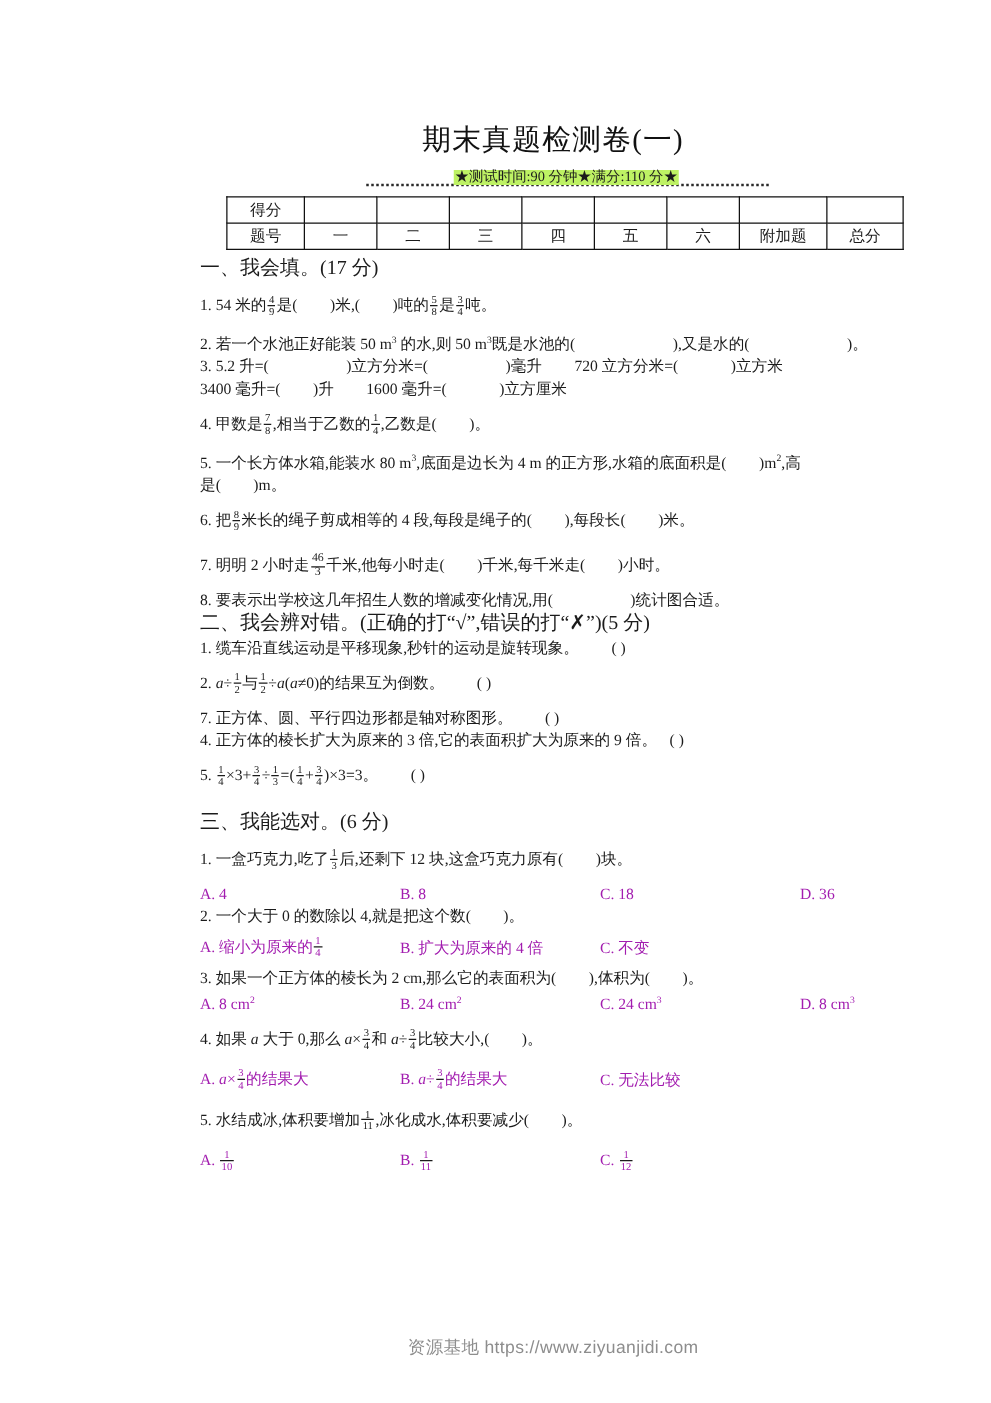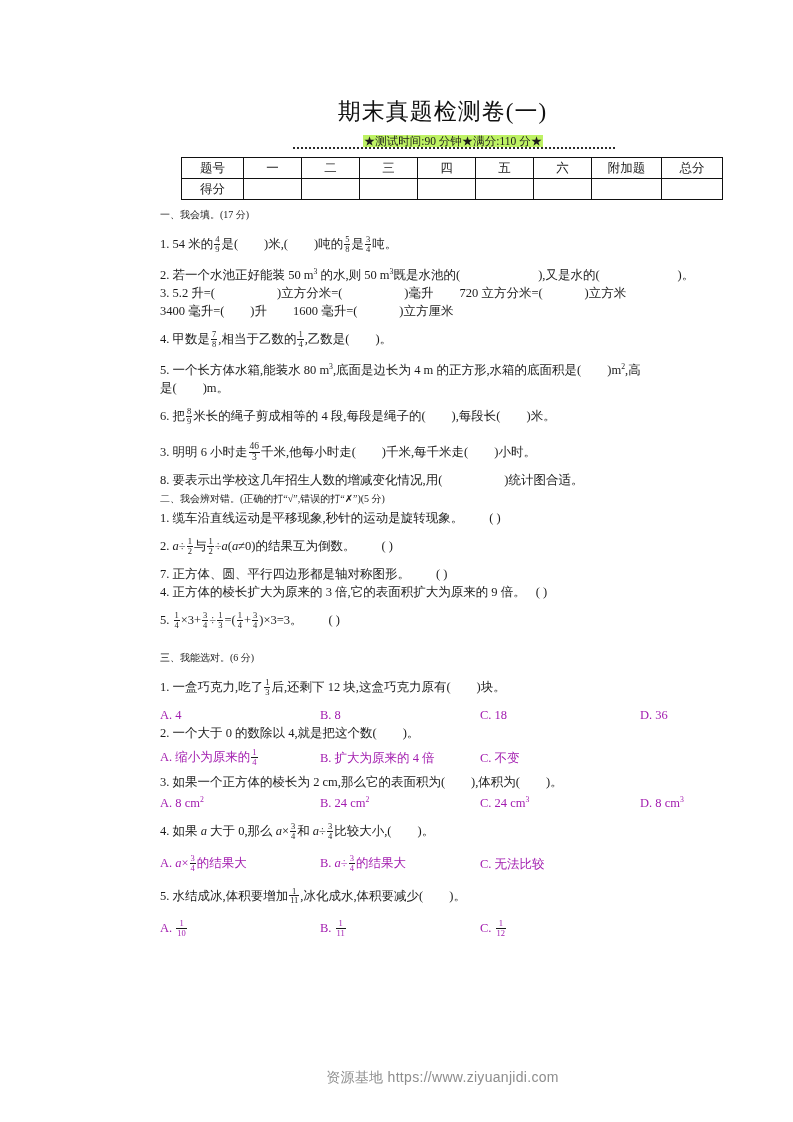--- a/index.html
+++ b/index.html
@@ -82,21 +82,21 @@
   .score-table col.c-total { width: 61px; }
 
   
   .content {
     position: absolute;
     left: 114px;
     top: 205px;
     width: 580px;
   }
   .sec-head {
-    font-size: 10px;
+    font-size: 16px;
     margin: 0 0 1px 0;
     line-height: 19px;
     color: #1b1b1b;
   }
   .q {
     font-size: 12.5px;
     line-height: 18px;
     color: #1b1b1b;
     margin: 0;
   }
@@ -170,42 +170,42 @@
         <col class="c-num">
         <col class="c-num">
         <col class="c-num">
         <col class="c-num">
         <col class="c-num">
         <col class="c-num">
         <col class="c-extra">
         <col class="c-total">
     </colgroup>
     <tbody>
+      <tr>
+        <td>得分</td>
+        <td></td>
+        <td></td>
+        <td></td>
+        <td></td>
+        <td></td>
+        <td></td>
+        <td></td>
+        <td></td>
+      </tr>
       <tr>
         <td>题号</td>
         <td>一</td>
         <td>二</td>
         <td>三</td>
         <td>四</td>
         <td>五</td>
         <td>六</td>
         <td>附加题</td>
         <td>总分</td>
       </tr>
-      <tr>
-        <td>得分</td>
-        <td></td>
-        <td></td>
-        <td></td>
-        <td></td>
-        <td></td>
-        <td></td>
-        <td></td>
-        <td></td>
-      </tr>
     </tbody>
   </table>
 
   <div class="content">
 
     <p class="sec-head">一、我会填。(17 分)</p>
     <div class="gap-s"></div>
 
     <p class="q tall"><span>1. 54 米的</span><span class="frac"><span class="num">4</span><span class="den">9</span></span><span>是(</span><span class="blank-s"></span><span>)米,(</span><span class="blank-s"></span><span>)吨的</span><span class="frac"><span class="num">5</span><span class="den">8</span></span><span>是</span><span class="frac"><span class="num">3</span><span class="den">4</span></span><span>吨。</span></p>
     <div class="gap-s"></div>
@@ -220,21 +220,21 @@
     <p class="q tall"><span>4. 甲数是</span><span class="frac"><span class="num">7</span><span class="den">8</span></span><span>,相当于乙数的</span><span class="frac"><span class="num">1</span><span class="den">4</span></span><span>,乙数是(</span><span class="blank-s"></span><span>)。</span></p>
     <div class="gap-s"></div>
 
     <p class="q"><span>5. 一个长方体水箱,能装水 80 m</span><sup class="u">3</sup><span>,底面是边长为 4 m 的正方形,水箱的底面积是(</span><span class="blank-s"></span><span>)m</span><sup class="u">2</sup><span>,高</span></p>
     <p class="q"><span>是(</span><span class="blank-s"></span><span>)m。</span></p>
     <div class="gap-s"></div>
 
     <p class="q tall"><span>6. 把</span><span class="frac"><span class="num">8</span><span class="den">9</span></span><span>米长的绳子剪成相等的 4 段,每段是绳子的(</span><span class="blank-s"></span><span>),每段长(</span><span class="blank-s"></span><span>)米。</span></p>
     <div class="gap-m"></div>
 
-    <p class="q tall"><span>3. 明明 6 小时走</span><span class="frac big"><span class="num">46</span><span class="den">3</span></span><span>千米,他每小时走(</span><span class="blank-s"></span><span>)千米,每千米走(</span><span class="blank-s"></span><span>)小时。</span></p>
+    <p class="q tall"><span>7. 明明 2 小时走</span><span class="frac big"><span class="num">46</span><span class="den">3</span></span><span>千米,他每小时走(</span><span class="blank-s"></span><span>)千米,每千米走(</span><span class="blank-s"></span><span>)小时。</span></p>
     <div class="gap-s"></div>
 
     <p class="q"><span>8. 要表示出学校这几年招生人数的增减变化情况,用(</span><span class="blank-l"></span><span>)统计图合适。</span></p>
 
     <p class="sec-head">二、我会辨对错。(正确的打“√”,错误的打“✗”)(5 分)</p>
 
     <p class="q"><span>1. 缆车沿直线运动是平移现象,秒针的运动是旋转现象。</span><span class="sp-w"></span><span>(      )</span></p>
     <div class="gap-s"></div>
 
     <p class="q tall"><span>2. </span><span class="italic-var">a</span><span>÷</span><span class="frac"><span class="num">1</span><span class="den">2</span></span><span>与</span><span class="frac"><span class="num">1</span><span class="den">2</span></span><span>÷</span><span class="italic-var">a</span><span>(</span><span class="italic-var">a</span><span>≠0)的结果互为倒数。</span><span class="sp-w"></span><span>(      )</span></p>

